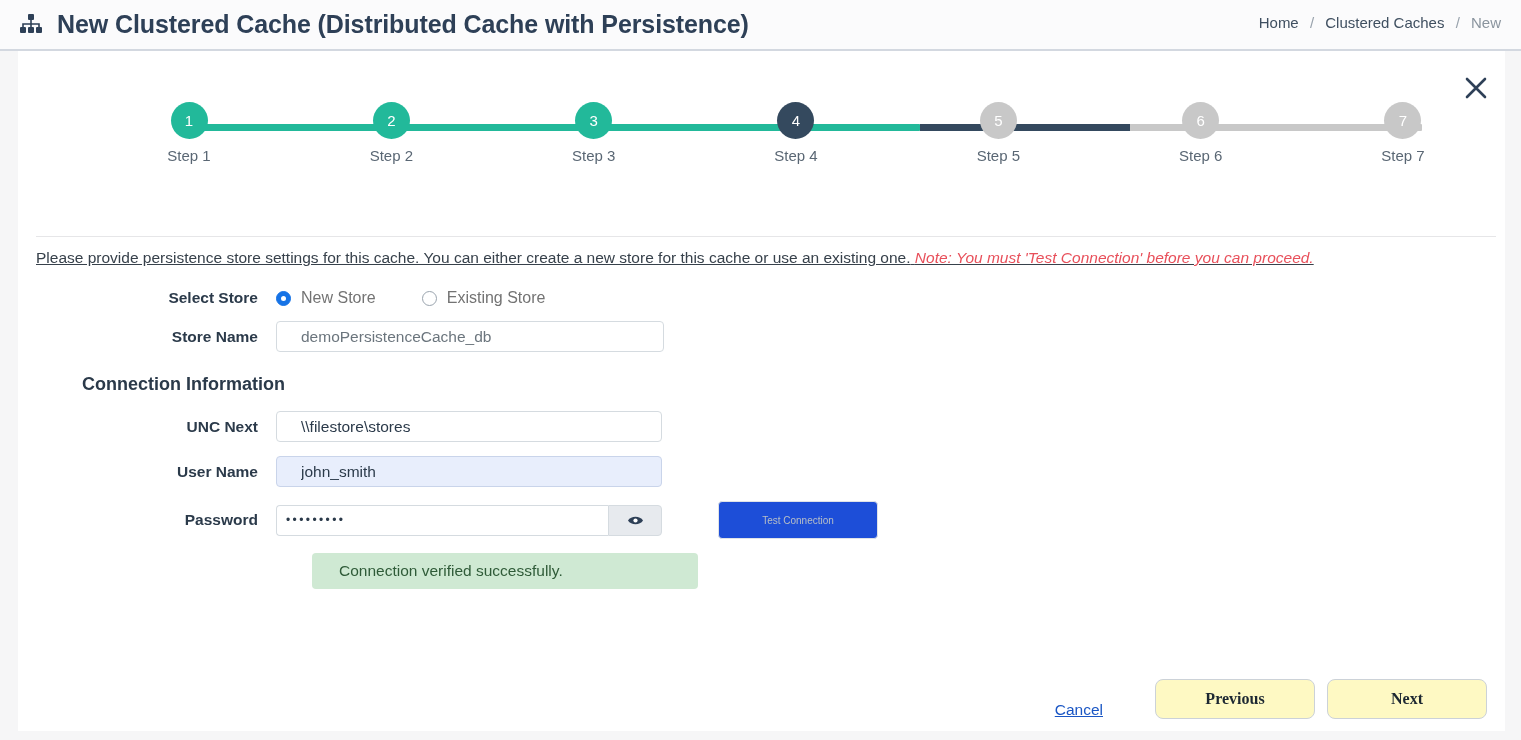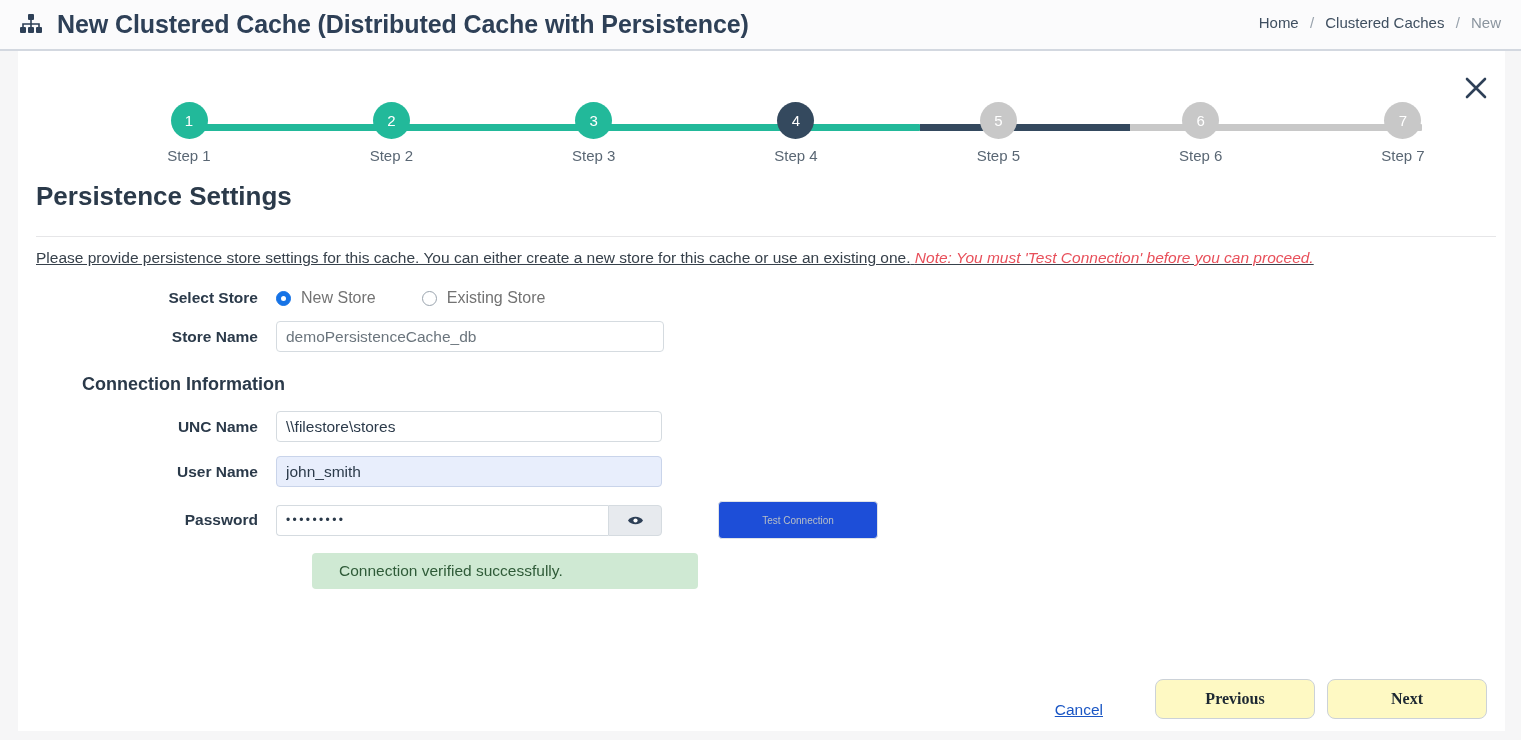--- a/index.html
+++ b/index.html
@@ -244,21 +244,21 @@
   .inp {
     width: 386px;
     height: 31px;
     border: 1px solid #d5dbe0;
     border-radius: 4px;
     background: #ffffff;
     box-sizing: border-box;
     font-family: "Liberation Sans", sans-serif;
     font-size: 15.5px;
     color: #5c6770;
-    padding: 0 9px;
+    padding: 0 24px;
     outline: none;
   }
   .inp.store { width: 388px; color: #6b757d; }
   .inp.dark-text { color: #2b3a4a; }
   .inp.autofill {
     background: #e8eefc;
     border-color: #c9d4ea;
     color: #2b3a4a;
   }
 
@@ -426,21 +426,20 @@
           <div class="bubble todo">6</div>
           <div class="step-label">Step 6</div>
         </div>
         <div class="step">
           <div class="bubble todo">7</div>
           <div class="step-label">Step 7</div>
         </div>
       </div>
     </div>
 
-    <div class="section-title">Persistence Settings</div>
     <div class="hr"></div>
     <div class="intro">
       <span>Please provide persistence store settings for this cache. You can either create a new store for this cache or use an existing one.</span>
       <span class="note">Note: You must 'Test Connection' before you can proceed.</span>
     </div>
 
     <div class="form">
 
       <div class="row">
         <div class="lbl">Select Store</div>
@@ -457,21 +456,21 @@
       </div>
 
       <div class="row">
         <div class="lbl">Store Name</div>
         <input class="inp store" type="text" value="demoPersistenceCache_db" style="">
       </div>
 
       <div class="subhead">Connection Information</div>
 
       <div class="row">
-        <div class="lbl">UNC Name</div>
+        <div class="lbl">UNC Next</div>
         <input class="inp dark-text" type="text" value="\\filestore\stores" style="">
       </div>
 
       <div class="row">
         <div class="lbl">User Name</div>
         <input class="inp autofill" type="text" value="john_smith" style="">
       </div>
 
       <div class="row">
         <div class="lbl">Password</div>

